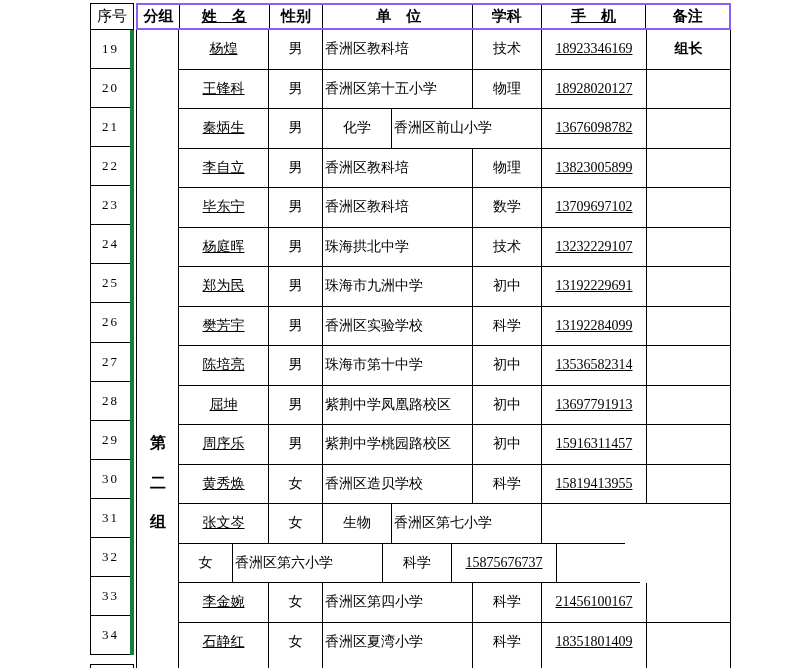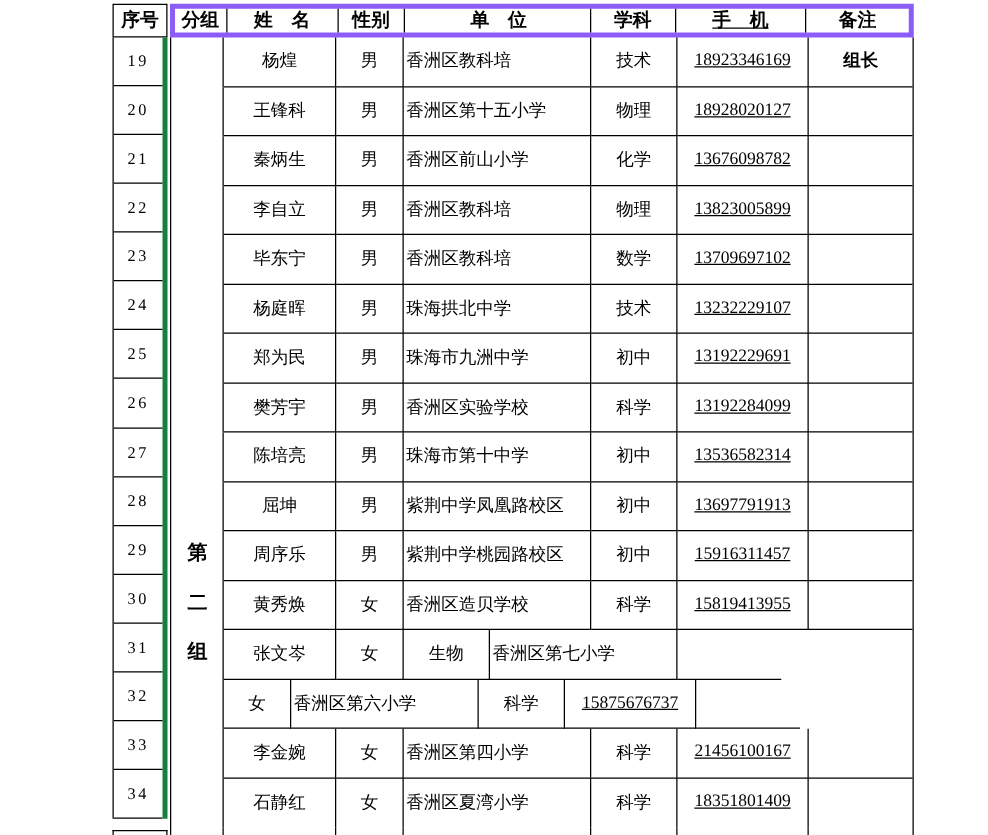--- a/index.html
+++ b/index.html
@@ -10,58 +10,58 @@
     color:#000;
     overflow:hidden;
   }
   .stage{position:relative;width:790px;height:668px;background:#fff;overflow:hidden;}
 
   
   .serial-col{position:absolute;left:90px;top:3px;width:44px;}
   .serial-header{
     box-sizing:border-box;height:27px;border:1px solid #000;
     display:flex;align-items:center;justify-content:center;
-    font-weight:bold;font-size:15px;
+    font-weight:normal;font-size:15px;
   }
   .serial-body{box-sizing:border-box;border-left:1px solid #000;border-right:4px solid #15803d;}
   .serial-cell{
     box-sizing:border-box;height:39.07px;border-bottom:1px solid #000;
     display:flex;align-items:center;justify-content:center;
     font-size:13px;letter-spacing:2px;
   }
   .serial-gap{height:9px;}
   .serial-partial{
     box-sizing:border-box;height:4px;
     border-top:1px solid #000;border-left:1px solid #000;border-right:1px solid #000;
   }
 
   
   .main-table{position:absolute;left:136px;top:3px;width:595px;}
   .header-row{
-    box-sizing:border-box;display:flex;height:27px;border:4px solid #8b5cf6;
+    box-sizing:border-box;display:flex;height:27px;border:2px solid #8b5cf6;
     font-weight:bold;font-size:15px;
   }
   .hcell{
     box-sizing:border-box;border-right:1px solid #000;
     display:flex;align-items:center;justify-content:center;white-space:pre;
   }
   .hcell:last-child{border-right:none;}
   .tbody{
     position:relative;box-sizing:border-box;
     border-left:1px solid #000;border-right:1px solid #000;border-bottom:2px solid #000;
   }
   .row{display:flex;height:39.5px;box-sizing:border-box;}
   .cell{
     box-sizing:border-box;border-right:1px solid #000;border-bottom:1px solid #000;
     display:flex;align-items:center;justify-content:center;
     font-size:14px;overflow:hidden;white-space:nowrap;
   }
   .row.last .cell{border-bottom:none;}
   .c-group{width:42px;border-bottom:none;}
-  .c-name{width:90px;}
+  .c-name{width:90px;text-decoration:underline;}
   .c-gender{width:54px;}
   .c-unit{width:150px;justify-content:flex-start;padding-left:2px;text-align:right;}
   .c-subject{width:69px;}
   .c-phone{width:105px;text-decoration:underline;}
   .c-note{width:83px;border-right:none;font-weight:bold;}
 
   
   .group-label{position:absolute;left:0;top:0;width:42px;height:100%;pointer-events:none;}
   .gchar{
     position:absolute;left:0;width:42px;text-align:center;
@@ -129,22 +129,22 @@
     <div class="cell c-gender">男</div>
     <div class="cell c-unit">香洲区第十五小学</div>
     <div class="cell c-subject">物理</div>
     <div class="cell c-phone">18928020127</div>
     <div class="cell c-note"></div>
   </div>
         <div class="row">
     <div class="cell c-group"></div>
     <div class="cell c-name">秦炳生</div>
     <div class="cell c-gender">男</div>
+    <div class="cell c-subject">化学</div>
     <div class="cell c-unit">香洲区前山小学</div>
-    <div class="cell c-subject">化学</div>
     <div class="cell c-phone">13676098782</div>
     <div class="cell c-note"></div>
   </div>
         <div class="row">
     <div class="cell c-group"></div>
     <div class="cell c-name">李自立</div>
     <div class="cell c-gender">男</div>
     <div class="cell c-unit">香洲区教科培</div>
     <div class="cell c-subject">物理</div>
     <div class="cell c-phone">13823005899</div>

